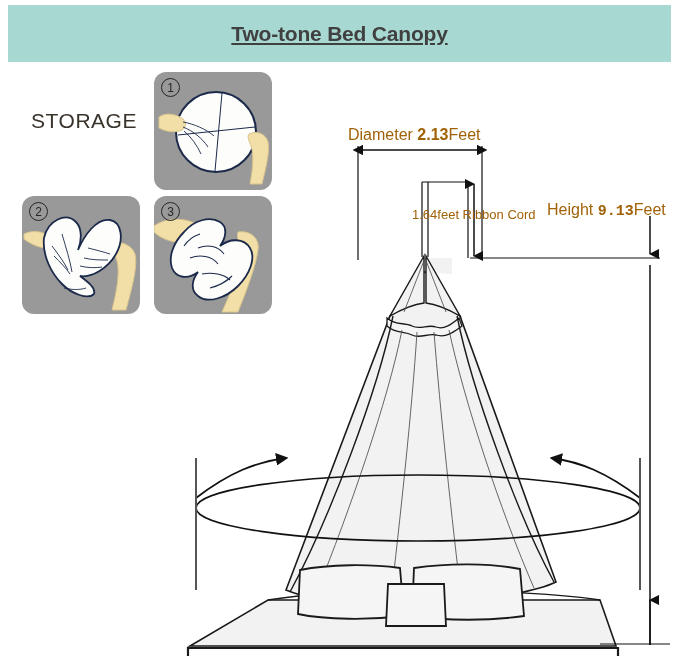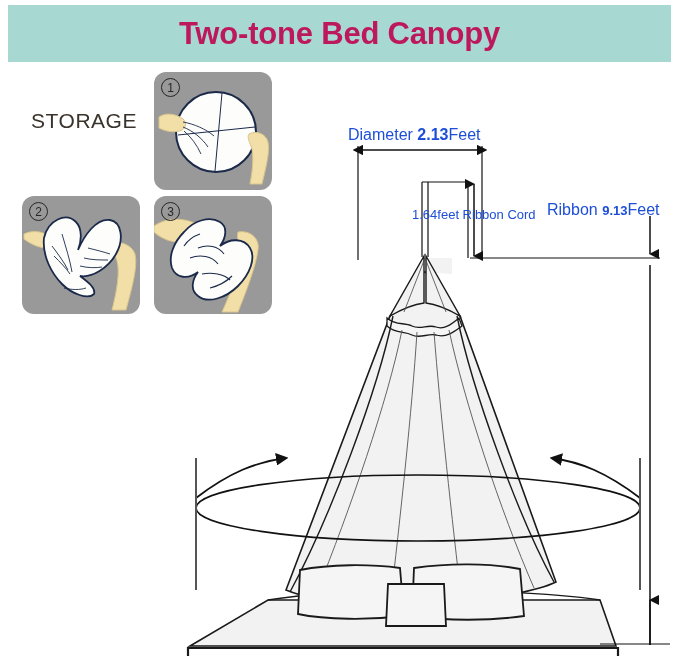--- a/index.html
+++ b/index.html
@@ -24,25 +24,26 @@
     left: 8px;
     top: 5px;
     width: 663px;
     height: 57px;
     background: #a8d8d2;
     display: flex;
     align-items: center;
     justify-content: center;
   }
   #header-title {
-    color: #be185d;
-    font-size: 31px;
+    color: #404040;
+    font-size: 21px;
     font-weight: bold;
     letter-spacing: -0.2px;
     white-space: nowrap;
+    text-decoration: underline;
   }
 
   
   #storage-label {
     position: absolute;
     left: 14px;
     top: 108px;
     width: 140px;
     text-align: center;
     color: #3a332b;
@@ -79,30 +80,30 @@
   }
 
   
   #diagram {
     position: absolute;
     left: 0; top: 60px;
     width: 679px; height: 596px;
   }
   .dim-text {
     position: absolute;
-    color: #1d4ed8;
+    color: #a16207;
     white-space: nowrap;
   }
   #diameter-label { left: 348px; top: 126px; font-size: 16px; }
   #ribbon-label   { left: 412px; top: 207px; font-size: 13px; }
   #height-label   { left: 547px; top: 201px; font-size: 16px; }
   #circum-label   { left: 349px; top: 450px; font-size: 16px; }
   #fit-label      { left: 216px; top: 632px; font-size: 14px; }
   .dim-text b { font-weight: bold; }
-  .dim-num-sm { font-size: 13px; font-weight: bold; }
+  .dim-num-sm { font-size: 15px; font-weight: bold; font-family: Liberation Mono, monospace; }
 </style>
 </head>
 <body>
 
 <div id="page">
 
   <div id="header-banner">
     <div id="header-title">Two-tone Bed Canopy</div>
   </div>
 
@@ -272,17 +273,17 @@
       <path d="M640 438 C606 412 580 402 552 398" fill="none" stroke="#111111" stroke-width="1.8" marker-end="url(#arrCurve)"></path>
       <path d="M196 398 L196 530" stroke="#555555" stroke-width="2" fill="none"></path>
       <path d="M640 398 L640 530" stroke="#555555" stroke-width="2" fill="none"></path>
     </g>
   </svg>
 
   <div class="dim-text" id="diameter-label"><span>Diameter </span><b>2.13</b><span>Feet</span></div>
 
   <div class="dim-text" id="ribbon-label"><span>1.64</span><span>feet Ribbon Cord</span></div>
 
-  <div class="dim-text" id="height-label"><span>Ribbon </span><b class="dim-num-sm">9.13</b><span>Feet</span></div>
+  <div class="dim-text" id="height-label"><span>Height </span><b class="dim-num-sm">9.13</b><span>Feet</span></div>
 
 
 
 </div>
 
 </body></html>

